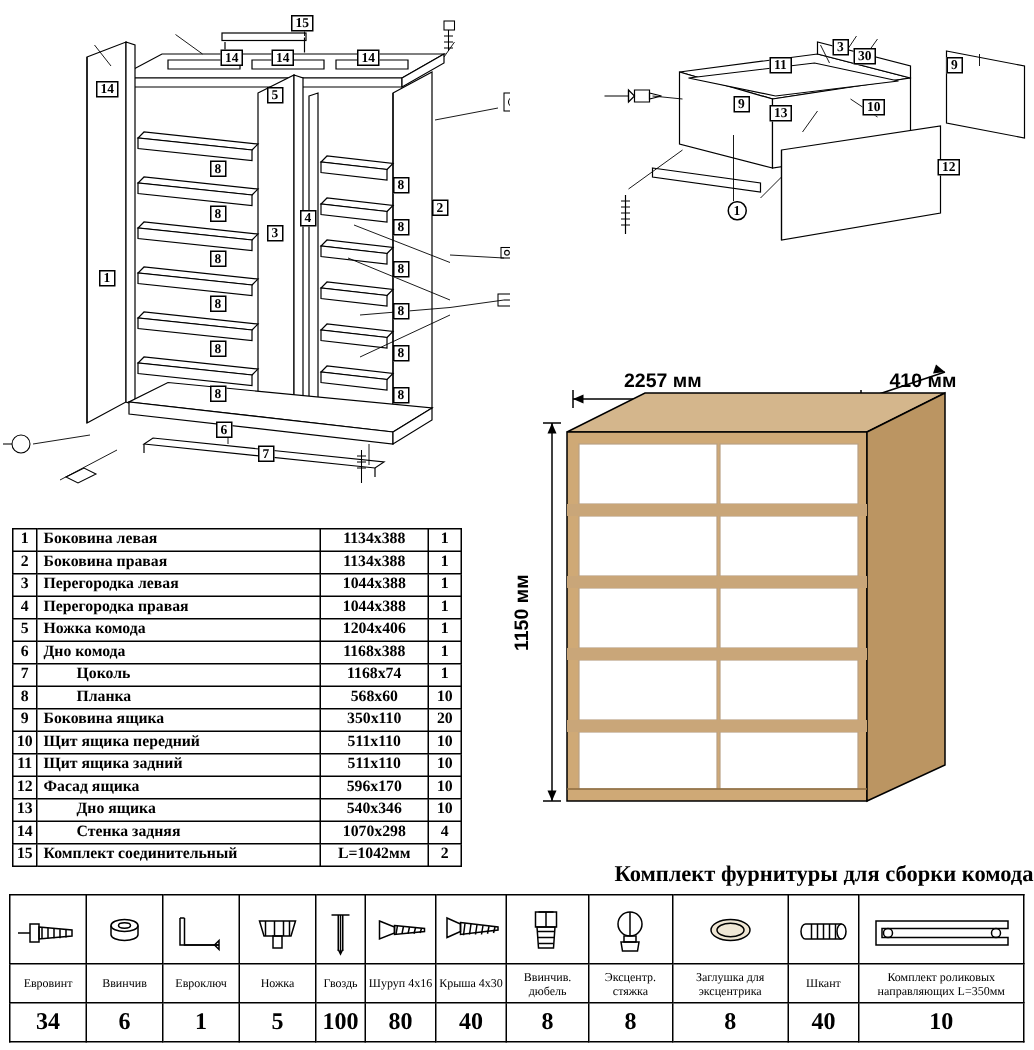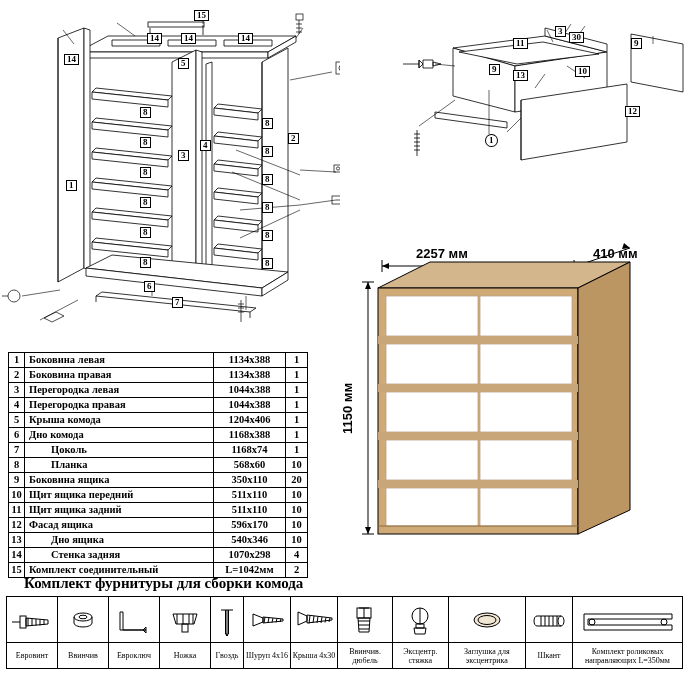--- a/index.html
+++ b/index.html
@@ -68,25 +68,24 @@
     font-family:"Liberation Sans", sans-serif;
     transform: rotate(-90deg);
     transform-origin: left top;
     white-space:nowrap;
   }
 
   
   .hw-title {
     position:absolute;
     left:0; top:575px; width:689px;
-    text-align:left;
+    text-align:right;
     font-size:15px;
     font-weight:bold;
     font-family:"Liberation Serif", serif;
-    padding-left:24px;
   }
   .hw-table {
     position:absolute;
     left:6px; top:596px;
     width:677px;
     border-collapse:collapse;
     font-family:"Liberation Serif", serif;
   }
   .hw-table td { border:1px solid #000; text-align:center; vertical-align:middle; }
   .hw-pic { height:46px; }
@@ -295,21 +294,21 @@
           <td class="qty">1</td>
         </tr>
         <tr>
           <td class="num">4</td>
           <td class="name">Перегородка правая</td>
           <td class="size">1044x388</td>
           <td class="qty">1</td>
         </tr>
         <tr>
           <td class="num">5</td>
-          <td class="name">Крыша комода</td>
+          <td class="name">Ножка комода</td>
           <td class="size">1204x406</td>
           <td class="qty">1</td>
         </tr>
         <tr>
           <td class="num">6</td>
           <td class="name">Дно комода</td>
           <td class="size">1168x388</td>
           <td class="qty">1</td>
         </tr>
         <tr>
@@ -574,16 +573,30 @@
           <td class="hw-name">Ножка</td>
           <td class="hw-name">Гвоздь</td>
           <td class="hw-name">Шуруп 4х16</td>
           <td class="hw-name">Крыша 4х30</td>
           <td class="hw-name">Ввинчив. дюбель</td>
           <td class="hw-name">Эксцентр. стяжка</td>
           <td class="hw-name">Заглушка для эксцентрика</td>
           <td class="hw-name">Шкант</td>
           <td class="hw-name">Комплект роликовых направляющих L=350мм</td>
         </tr>
+      <tr id="hw-qtys">
+          <td class="hw-qty">34</td>
+          <td class="hw-qty">6</td>
+          <td class="hw-qty">1</td>
+          <td class="hw-qty">5</td>
+          <td class="hw-qty">100</td>
+          <td class="hw-qty">80</td>
+          <td class="hw-qty">40</td>
+          <td class="hw-qty">8</td>
+          <td class="hw-qty">8</td>
+          <td class="hw-qty">8</td>
+          <td class="hw-qty">40</td>
+          <td class="hw-qty">10</td>
+        </tr>
     </tbody>
   </table>
 
 </div>
 
 </body></html>

